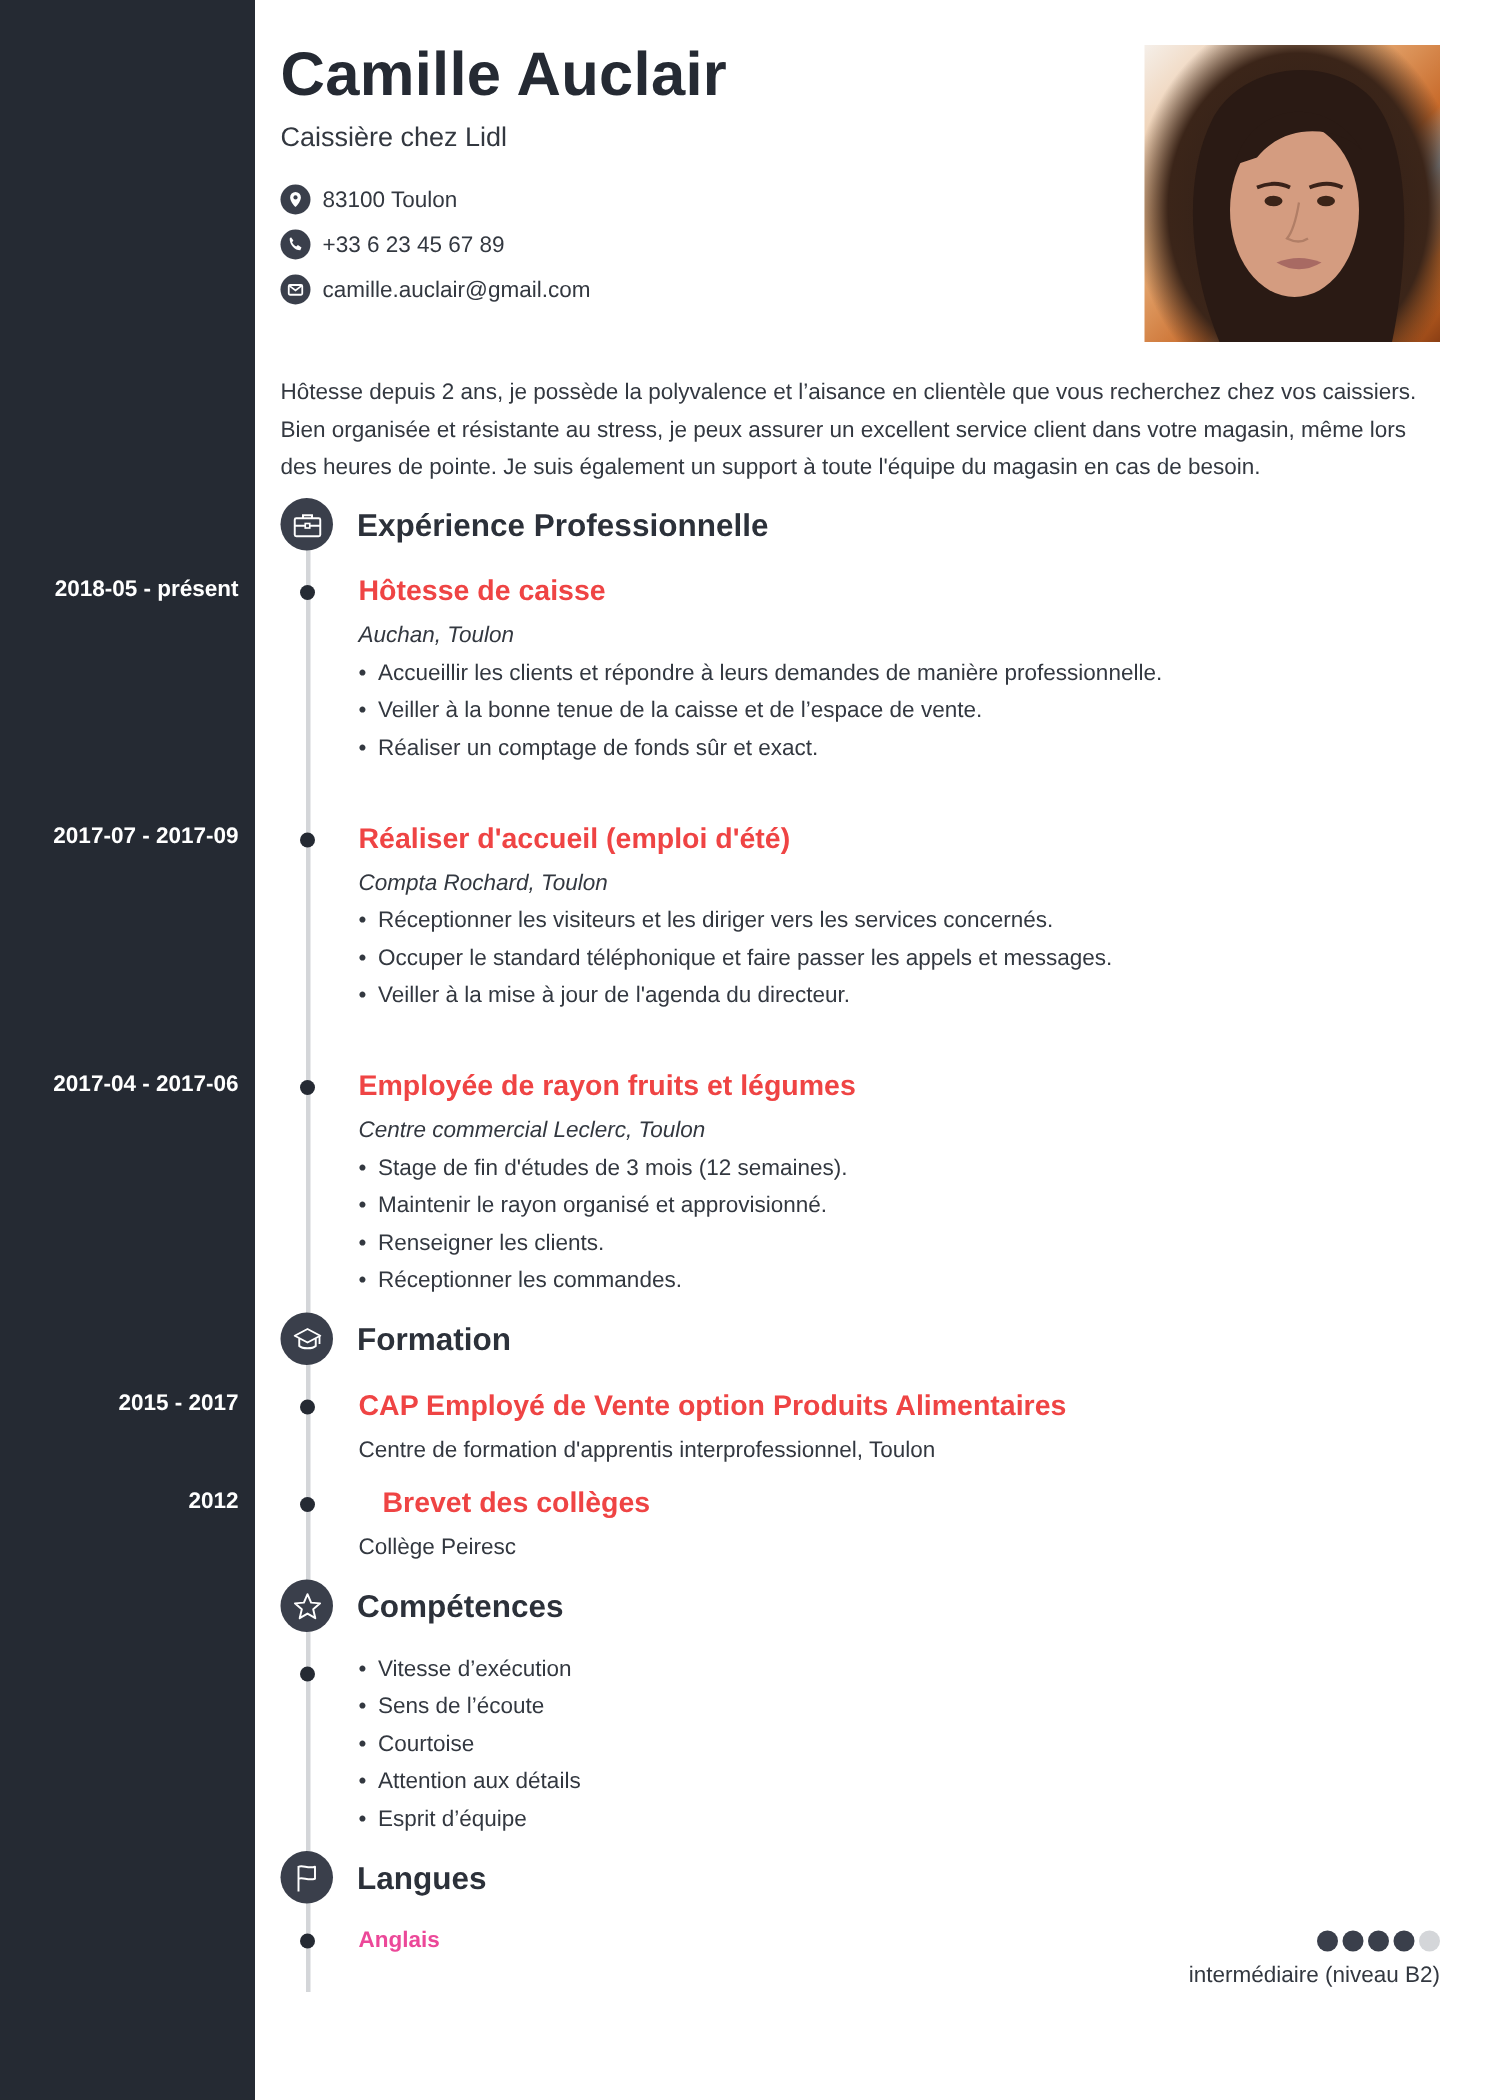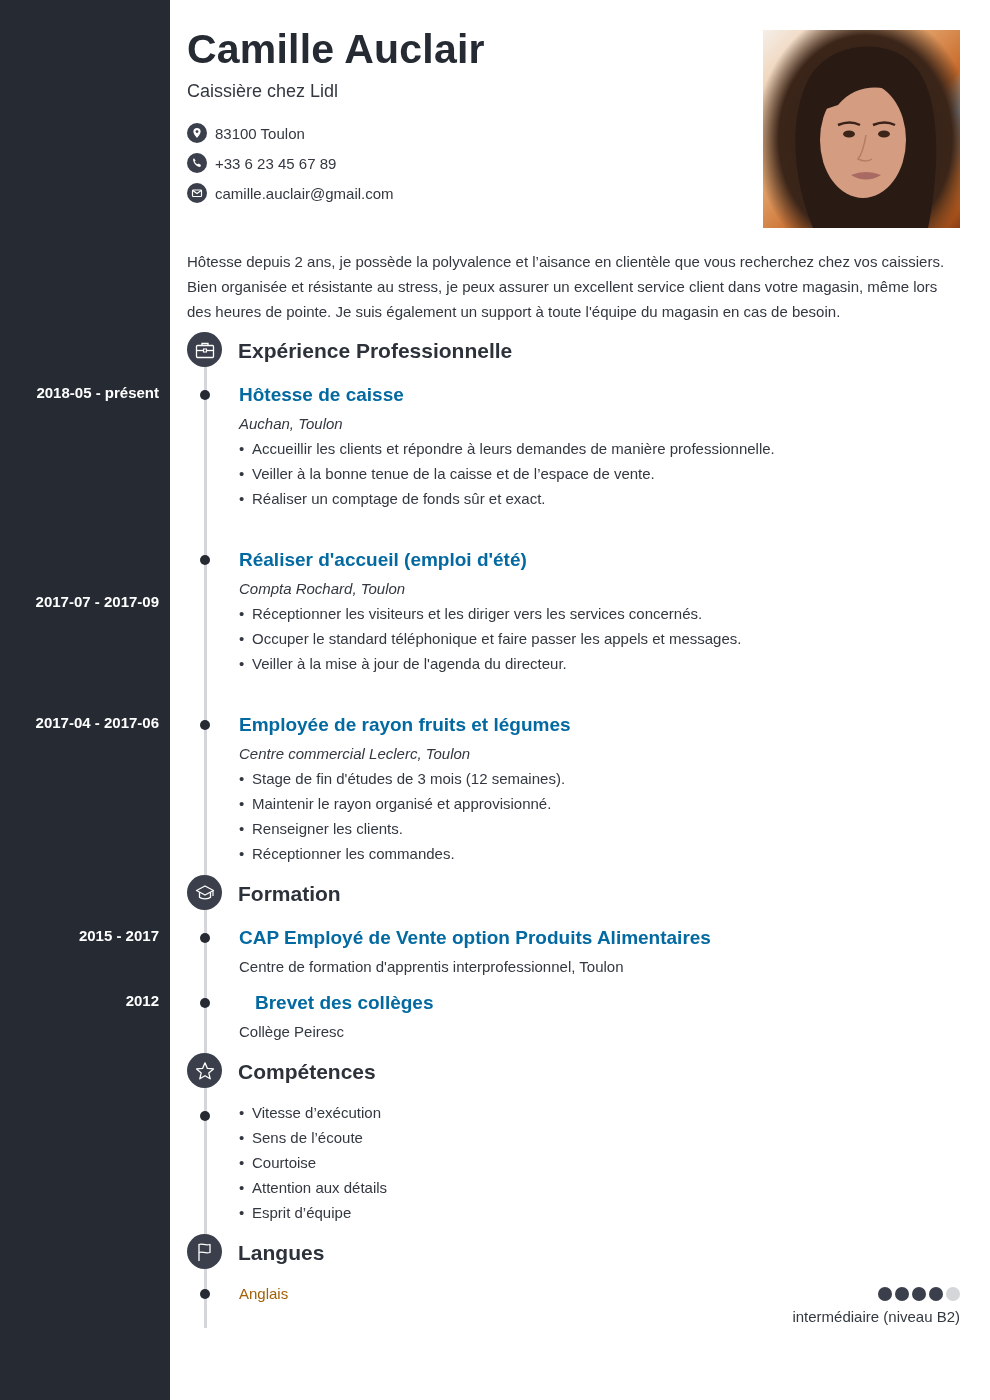--- a/index.html
+++ b/index.html
@@ -16,27 +16,27 @@
                 radial-gradient(ellipse 80% 95% at 52% 55%, #2c1d17 0%, #3b2519 55%, rgba(0,0,0,0) 70%),
                 linear-gradient(135deg, #f5efe9 0%, #e9b07a 35%, #c86a2a 60%, #9bb0bd 70%, #e27a2b 85%, #8a3e14 100%); }
 
   .summary { position: absolute; left: 187px; top: 249px; width: 775px; font-size: 15px; line-height: 25px; color: #333840; }
 
   .tline { position: absolute; left: 203.5px; width: 3px; background: #d4d6d9; }
   .sec-icon { position: absolute; left: 187px; width: 35px; height: 35px; border-radius: 50%; background: #3a3f4b; display: flex; align-items: center; justify-content: center; }
   .sec-title { position: absolute; left: 238px; font-size: 21px; font-weight: bold; color: #2c313a; white-space: nowrap; }
   .dot { position: absolute; left: 200px; width: 10px; height: 10px; border-radius: 50%; background: #252a33; }
   .date { position: absolute; right: 831px; font-size: 15px; font-weight: bold; color: #ffffff; white-space: nowrap; text-align: right; }
-  .ititle { position: absolute; left: 239px; font-size: 19px; font-weight: bold; color: #0369a1; white-space: nowrap; }
+  .ititle { position: absolute; left: 239px; font-size: 19px; font-weight: bold; color: #ef4444; white-space: nowrap; }
   .isub { position: absolute; left: 239px; font-size: 15px; font-style: italic; color: #333840; white-space: nowrap; }
   .isub.plain { font-style: normal; }
   .bullets { position: absolute; left: 239px; list-style: none; font-size: 15px; line-height: 25px; color: #333840; }
   .bullets li { position: relative; padding-left: 13px; white-space: nowrap; }
   .bullets li::before { content: "•"; position: absolute; left: 0; top: 0; }
-  .lang-name { position: absolute; left: 239px; top: 1285px; font-size: 15px; color: #a16207; }
+  .lang-name { position: absolute; left: 239px; top: 1285px; font-size: 15px; color: #ec4899; font-weight: bold; }
   .lang-dots { position: absolute; right: 30px; top: 1287px; display: flex; gap: 3px; }
   .lang-dots span { width: 14px; height: 14px; border-radius: 50%; background: #3a3f4b; }
   .lang-dots span.off { background: #d4d6d9; }
   .lang-level { position: absolute; right: 30px; top: 1308px; font-size: 15px; color: #333840; white-space: nowrap; }
 </style>
 </head>
 <body>
 
 <div class="sidebar"></div>
 
@@ -101,21 +101,21 @@
 <div class="date" style="top:384px;">2018-05 - présent</div>
 <div class="dot" style="top:390px;"></div>
 <div class="ititle" style="top:384px;">Hôtesse de caisse</div>
 <div class="isub" style="top:415px;">Auchan, Toulon</div>
 <ul class="bullets" style="top:436px;">
   <li>Accueillir les clients et répondre à leurs demandes de manière professionnelle.</li>
   <li>Veiller à la bonne tenue de la caisse et de l’espace de vente.</li>
   <li>Réaliser un comptage de fonds sûr et exact.</li>
 </ul>
 
-<div class="date" style="top:549px;margin-top:44px;">2017-07 - 2017-09</div>
+<div class="date" style="top:549px;">2017-07 - 2017-09</div>
 <div class="dot" style="top:555px;"></div>
 <div class="ititle" style="top:549px;">Réaliser d'accueil (emploi d'été)</div>
 <div class="isub" style="top:580px;">Compta Rochard, Toulon</div>
 <ul class="bullets" style="top:601px;">
   <li>Réceptionner les visiteurs et les diriger vers les services concernés.</li>
   <li>Occuper le standard téléphonique et faire passer les appels et messages.</li>
   <li>Veiller à la mise à jour de l'agenda du directeur.</li>
 </ul>
 
 <div class="date" style="top:714px;">2017-04 - 2017-06</div>

